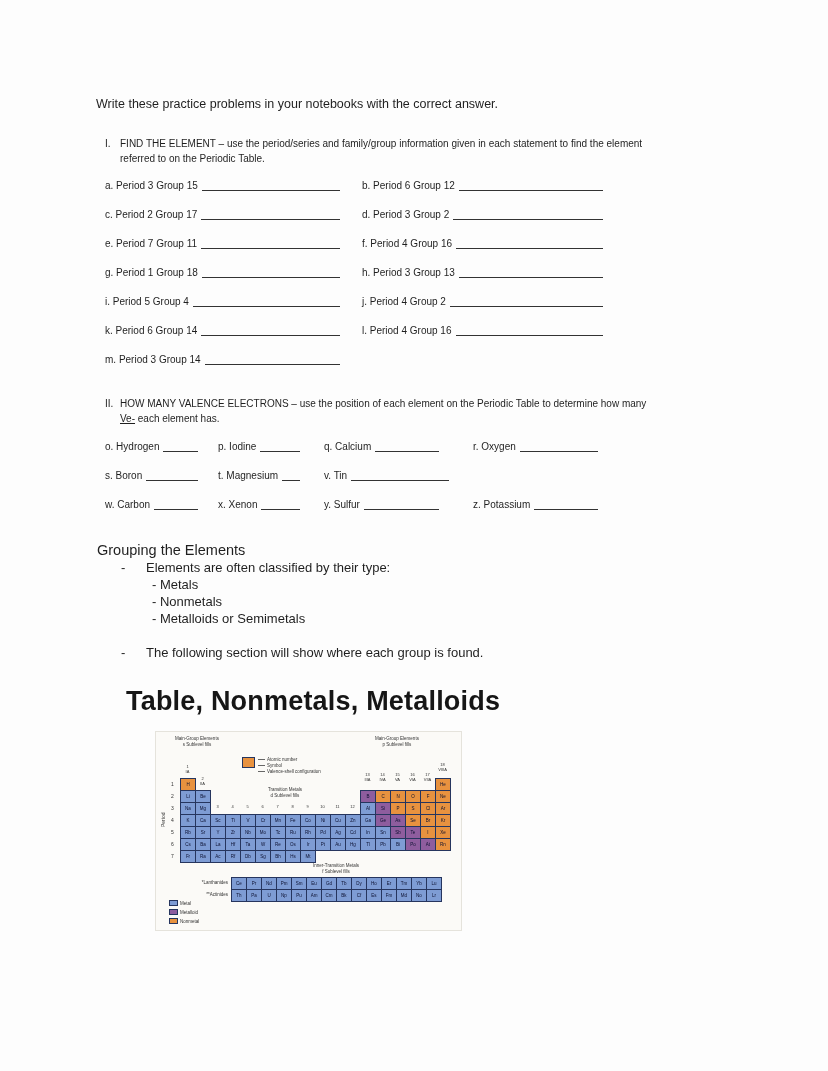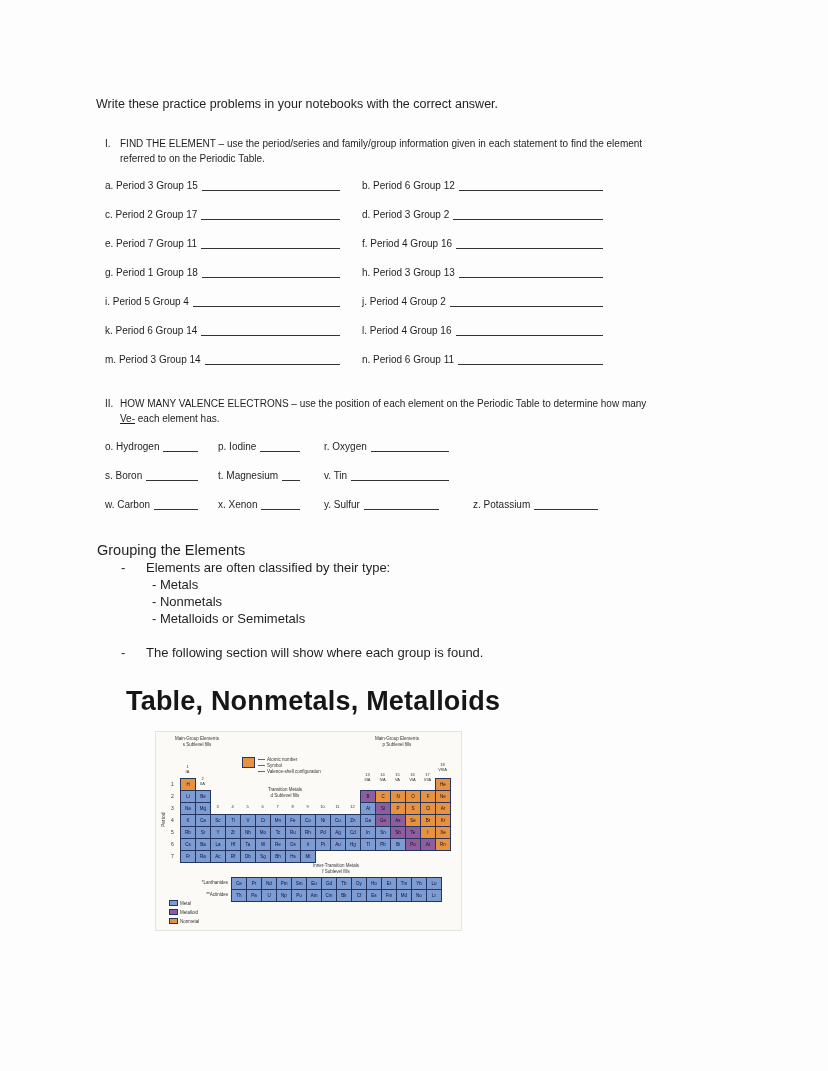--- a/index.html
+++ b/index.html
@@ -129,41 +129,41 @@
         <div class="prob-cell c1">
           <span>l. Period 4 Group 16</span>
           <span class="blank"></span>
         </div>
       </div>
       <div class="prob-row">
         <div class="prob-cell c0">
           <span>m. Period 3 Group 14</span>
           <span class="blank"></span>
         </div>
-        <div class="prob-cell c1">
-          <span>n. Period 6 Group 11</span>
-          <span class="blank"></span>
-        </div>
       </div>
     </div>
 
   <div class="sec" id="sec2">
     <span class="numeral">II.</span>
     <div><span>HOW MANY VALENCE ELECTRONS – use the position of each element on the Periodic Table to determine how many </span><span class="ve">Ve-</span><span> each element has.</span></div>
   </div>
 
   <div class="val-grid" id="valence">
       <div class="val-row">
         <div class="val-cell" style="width: 113px;">
           <span>o. Hydrogen</span>
           <span class="blank" style="margin-right: 20px;"></span>
         </div>
         <div class="val-cell" style="width: 106px; text-align: right;">
           <span>p. Iodine</span>
           <span class="blank" style="margin-right: 24px;"></span>
+        </div>
+        <div class="val-cell" style="width: 149px;">
+          <span>q. Calcium</span>
+          <span class="blank" style="margin-right: 34px;"></span>
         </div>
         <div class="val-cell" style="width: 127px;">
           <span>r. Oxygen</span>
           <span class="blank" style="margin-right: 2px;"></span>
         </div>
       </div>
       <div class="val-row">
         <div class="val-cell" style="width: 113px;">
           <span>s. Boron</span>
           <span class="blank" style="margin-right: 20px;"></span>

